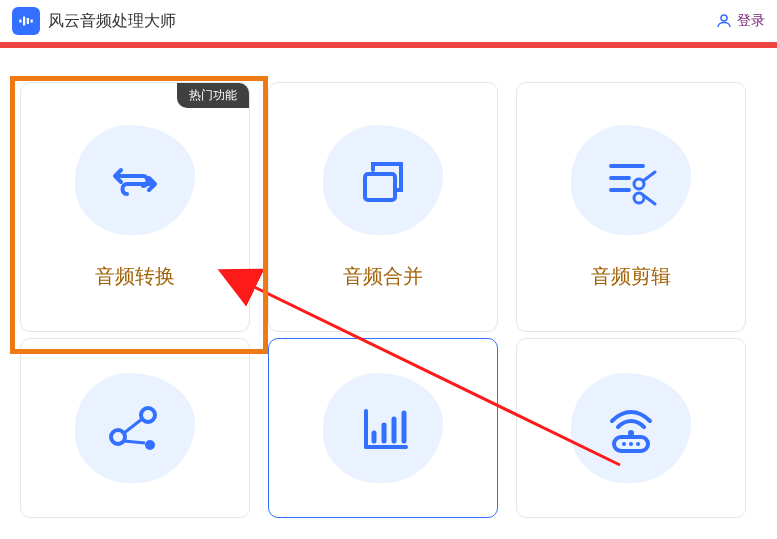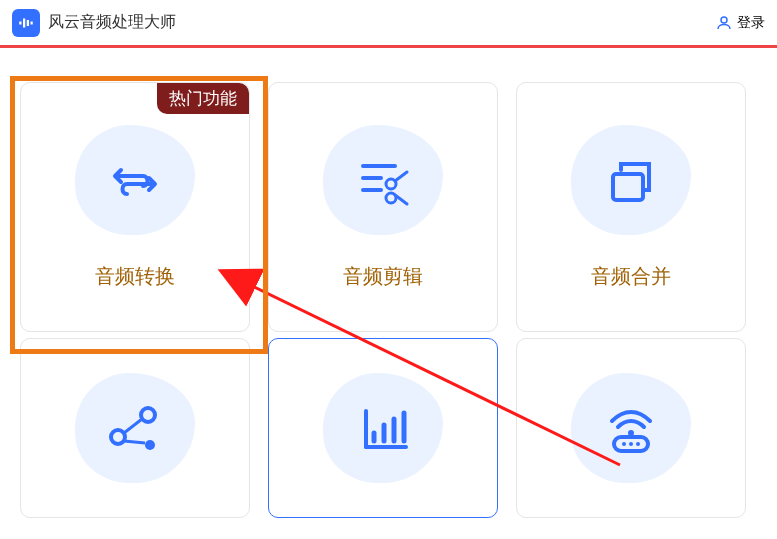--- a/index.html
+++ b/index.html
@@ -9,21 +9,21 @@
       width: 777px;
       height: 539px;
       overflow: hidden;
       position: relative;
     }
     .header {
       display: flex;
       align-items: center;
       justify-content: space-between;
       padding: 8px 12px;
-      border-bottom: 3px solid #ef4444;
+      border-bottom: 6px solid #ef4444;
       height: 48px;
     }
     .header-left {
       display: flex;
       align-items: center;
       gap: 8px;
     }
     .app-logo {
       width: 28px;
       height: 28px;
@@ -36,21 +36,21 @@
     .app-logo svg { width: 18px; height: 18px; }
     .app-title {
       font-size: 16px;
       color: #333;
       font-weight: 500;
     }
     .header-right {
       display: flex;
       align-items: center;
       gap: 4px;
-      color: #000000;
+      color: #701a75;
       font-size: 14px;
       cursor: pointer;
     }
     .grid {
       display: grid;
       grid-template-columns: repeat(3, 230px);
       gap: 18px;
       padding: 34px 20px 20px 20px;
       justify-content: start;
     }
@@ -71,23 +71,23 @@
     .card.active {
       border: 1px solid #3370ff;
     }
     .card.overflow-row {
       height: 180px;
     }
     .badge {
       position: absolute;
       top: 0;
       right: 0;
-      background: #7f1d1d;
+      background: #404040;
       color: #fff;
-      font-size: 17px;
+      font-size: 12px;
       padding: 4px 12px;
       border-radius: 0 10px 0 10px;
     }
     .icon-bg {
       width: 120px;
       height: 110px;
       background: #eaf2ff;
       border-radius: 50% 60% 55% 50% / 55% 50% 60% 50%;
       display: flex;
       align-items: center;
@@ -156,40 +156,40 @@
         <path d="M46 42 L52 36 L46 30" stroke="#3370ff" stroke-width="4" stroke-linecap="round" stroke-linejoin="round"></path>
         <path d="M50 36 L24 36 C18 36 18 46 24 46" stroke="#3370ff" stroke-width="4" stroke-linecap="round" fill="none"></path>
       </svg>
     </div>
     <div class="card-label">音频转换</div>
   </div>
 
   <div class="card">
     <div class="icon-bg">
       <svg width="64" height="64" viewBox="0 0 64 64" fill="none">
+        <rect x="14" y="26" width="30" height="26" rx="3" stroke="#3370ff" stroke-width="4" fill="none"></rect>
+        <path d="M22 22 L22 16 L50 16 L50 42 L46 42" stroke="#3370ff" stroke-width="4" fill="none" stroke-linecap="round"></path>
+      </svg>
+    </div>
+    <div class="card-label">音频合并</div>
+  </div>
+
+  <div class="card">
+    <div class="icon-bg">
+      <svg width="64" height="64" viewBox="0 0 64 64" fill="none">
         <line x1="12" y1="18" x2="44" y2="18" stroke="#3370ff" stroke-width="4" stroke-linecap="round"></line>
         <line x1="12" y1="30" x2="30" y2="30" stroke="#3370ff" stroke-width="4" stroke-linecap="round"></line>
         <line x1="12" y1="42" x2="30" y2="42" stroke="#3370ff" stroke-width="4" stroke-linecap="round"></line>
         <circle cx="40" cy="36" r="5" stroke="#3370ff" stroke-width="3" fill="none"></circle>
         <circle cx="40" cy="50" r="5" stroke="#3370ff" stroke-width="3" fill="none"></circle>
         <line x1="44" y1="33" x2="56" y2="24" stroke="#3370ff" stroke-width="3" stroke-linecap="round"></line>
         <line x1="44" y1="47" x2="56" y2="56" stroke="#3370ff" stroke-width="3" stroke-linecap="round"></line>
       </svg>
     </div>
     <div class="card-label">音频剪辑</div>
-  </div>
-
-  <div class="card">
-    <div class="icon-bg">
-      <svg width="64" height="64" viewBox="0 0 64 64" fill="none">
-        <rect x="14" y="26" width="30" height="26" rx="3" stroke="#3370ff" stroke-width="4" fill="none"></rect>
-        <path d="M22 22 L22 16 L50 16 L50 42 L46 42" stroke="#3370ff" stroke-width="4" fill="none" stroke-linecap="round"></path>
-      </svg>
-    </div>
-    <div class="card-label">音频合并</div>
   </div>
 </div>
 
 <div class="grid row2">
   <div class="card overflow-row">
     <div class="icon-bg">
       <svg width="70" height="70" viewBox="0 0 70 70" fill="none">
         <circle cx="18" cy="44" r="7" stroke="#3370ff" stroke-width="4" fill="none"></circle>
         <circle cx="48" cy="22" r="7" stroke="#3370ff" stroke-width="4" fill="none"></circle>
         <circle cx="50" cy="52" r="5" fill="#3370ff"></circle>

